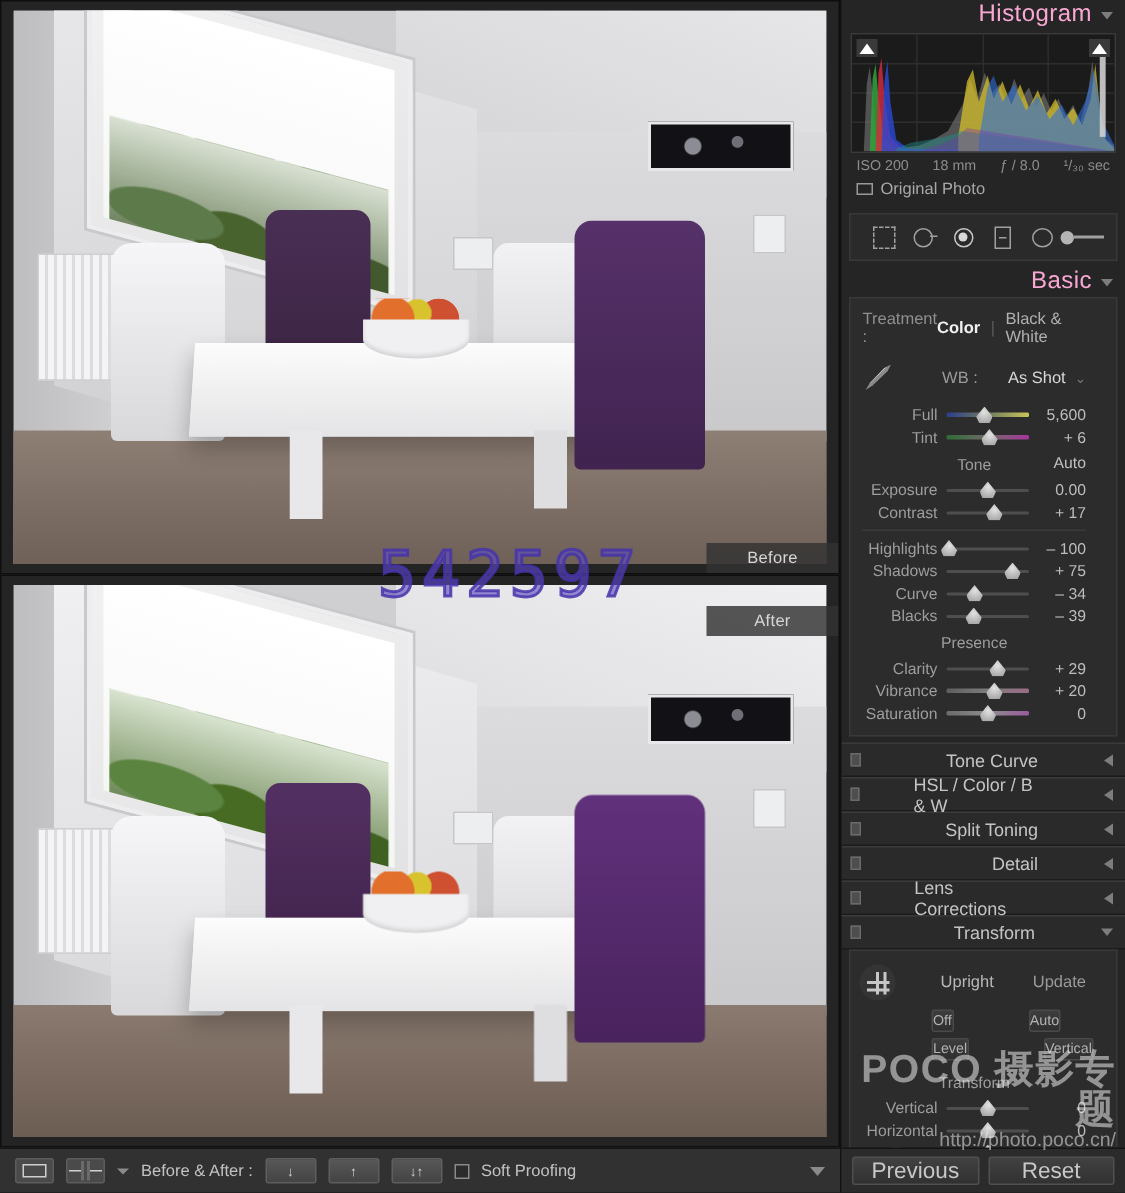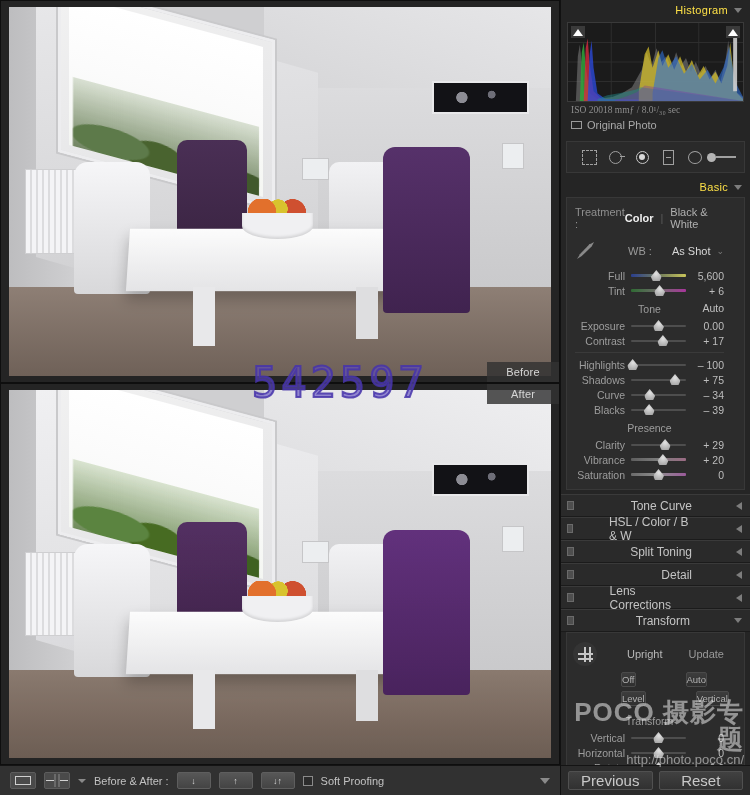--- a/index.html
+++ b/index.html
@@ -74,23 +74,23 @@
           box-shadow:inset 0 -2px 3px rgba(0,0,0,.12); }
   .fruit { position:absolute; left:44%; top:52%; width:11%; height:6%;
            background:radial-gradient(circle at 25% 60%, #e2702c 0 30%, transparent 31%),
                       radial-gradient(circle at 52% 45%, #d8c32e 0 28%, transparent 29%),
                       radial-gradient(circle at 76% 62%, #cf5030 0 28%, transparent 29%); }
   .scene.after .slope, .scene.after .ceiling { filter:brightness(1.04); }
   .scene.after .floor { filter:brightness(.96) saturate(1.15); }
   .scene.after .foliage { filter:saturate(1.35) brightness(1.05) blur(.4px); }
   .scene.after .chair-p1, .scene.after .chair-p2 { filter:saturate(1.25) brightness(1.06); }
 
-  .ba-label { position:absolute; right:0; width:72px; text-align:center;
+  .ba-label { position:absolute; right:0; width:88px; text-align:center;
               background:rgba(50,50,50,.82); color:#d6d6d6; font-size:11px;
-              padding:4px 0; letter-spacing:.2px; }
+              padding:4px 0; letter-spacing:.2px;margin-top:20px; }
   .ba-before { bottom:0; }
   .ba-after { top:0; }
 
   .watermark-num {
     position:absolute; left:252px; top:358px; font-size:42px; font-weight:400;
     font-family:"DejaVu Sans Mono", monospace; letter-spacing:4px;
     color:rgba(92,74,190,.62);
     -webkit-text-stroke:2px rgba(70,52,170,.85);
     pointer-events:none; z-index:30;
   }
@@ -122,37 +122,37 @@
               border-left:5px solid transparent;border-right:5px solid transparent;
               border-top:6px solid #8a8a8a; }
 
   
   .rightpanel { width:190px; height:795px; background:#252525; border-left:1px solid #111;
                 display:flex; flex-direction:column; position:relative; }
   .rp-scroll { flex:1 1 0; overflow:hidden; }
 
   .panel-header { display:flex; align-items:center; justify-content:flex-end;
                   height:20px; padding:0 8px 0 6px; gap:6px; }
-  .panel-title { font-size:11px; color:#fde047; letter-spacing:.3px; }
+  .panel-title { font-size:16px; color:#f9a8d4; letter-spacing:.3px; }
   .tri { width:0;height:0;border-left:4px solid transparent;border-right:4px solid transparent;
          border-top:5px solid #7d7d7d; }
   .tri-left { width:0;height:0;border-top:4px solid transparent;border-bottom:4px solid transparent;
          border-right:6px solid #7d7d7d; }
   .sw { width:7px;height:9px;background:#4e4e4e;border:1px solid #6a6a6a; }
 
   
   .hist-box { margin:2px 6px 0 6px; height:80px; background:#1b1b1b; border:1px solid #3a3a3a;
               position:relative; overflow:hidden; }
   .clip { position:absolute; top:3px; width:14px; height:12px; background:#3a3a3a;
           display:flex; align-items:center; justify-content:center; }
   .clip .arrow { width:0;height:0;border-left:5px solid transparent;border-right:5px solid transparent;
                  border-bottom:7px solid #fff; }
   .clip.l { left:3px; } .clip.r { right:3px; }
-  .hist-meta { display:flex; padding:3px 10px 0 10px;
-               font-size:9.5px; color:#8d8d8d;font-family:Liberation Serif, serif; }
+  .hist-meta { display:flex; justify-content:space-between; padding:3px 10px 0 10px;
+               font-size:9.5px; color:#8d8d8d; }
   .origphoto { display:flex; align-items:center; gap:5px; padding:4px 0 6px 10px;
                font-size:11px; color:#a8a8a8; }
   .op-ic { width:11px;height:8px;border:1px solid #9a9a9a; }
 
   
   .toolstrip { display:flex; align-items:center; justify-content:space-between;
                padding:5px 12px; background:#2a2a2a; margin:4px 5px; border:1px solid #383838; }
   .ts { width:20px; height:20px; position:relative; display:flex; align-items:center; justify-content:center; }
   .ic-crop { width:15px;height:15px;border:1.5px dashed #a0a0a0; }
   .ic-spot { width:13px;height:13px;border:1.5px solid #a0a0a0;border-radius:50%; position:relative; }

